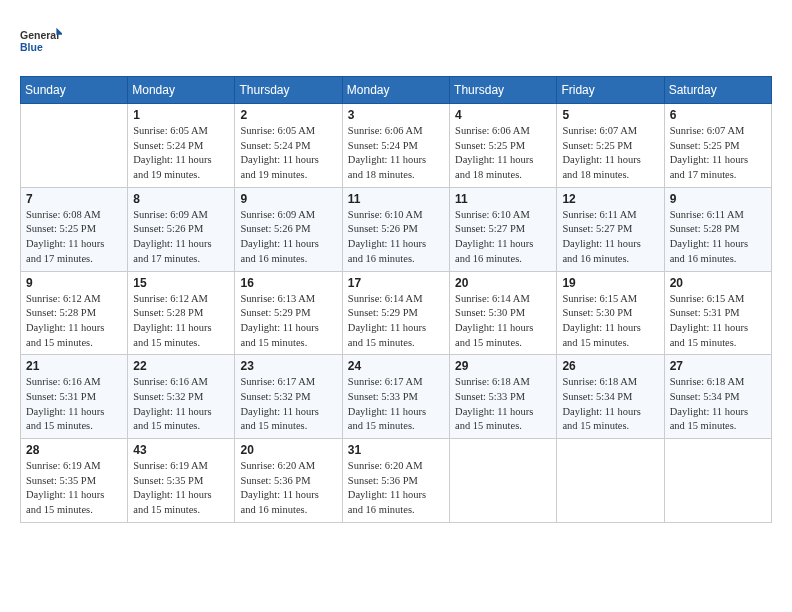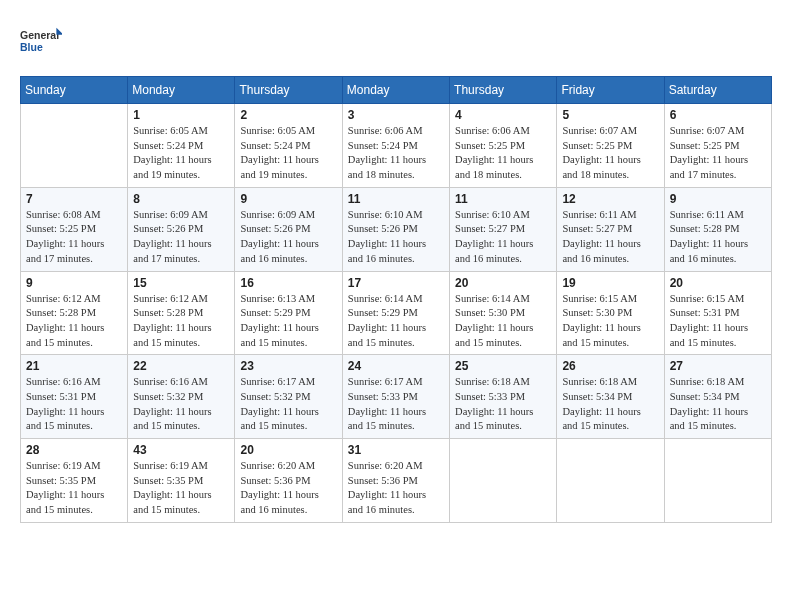--- a/index.html
+++ b/index.html
@@ -205,21 +205,21 @@
         </td>
         <td>
           <span class="day-number">23</span>
           <div class="day-info">Sunrise: 6:17 AM<br>Sunset: 5:32 PM<br>Daylight: 11 hours<br>and 15 minutes.</div>
         </td>
         <td>
           <span class="day-number">24</span>
           <div class="day-info">Sunrise: 6:17 AM<br>Sunset: 5:33 PM<br>Daylight: 11 hours<br>and 15 minutes.</div>
         </td>
         <td>
-          <span class="day-number">25</span>
+          <span class="day-number">29</span>
           <div class="day-info">Sunrise: 6:18 AM<br>Sunset: 5:33 PM<br>Daylight: 11 hours<br>and 15 minutes.</div>
         </td>
         <td>
           <span class="day-number">26</span>
           <div class="day-info">Sunrise: 6:18 AM<br>Sunset: 5:34 PM<br>Daylight: 11 hours<br>and 15 minutes.</div>
         </td>
         <td>
           <span class="day-number">27</span>
           <div class="day-info">Sunrise: 6:18 AM<br>Sunset: 5:34 PM<br>Daylight: 11 hours<br>and 15 minutes.</div>
         </td>

